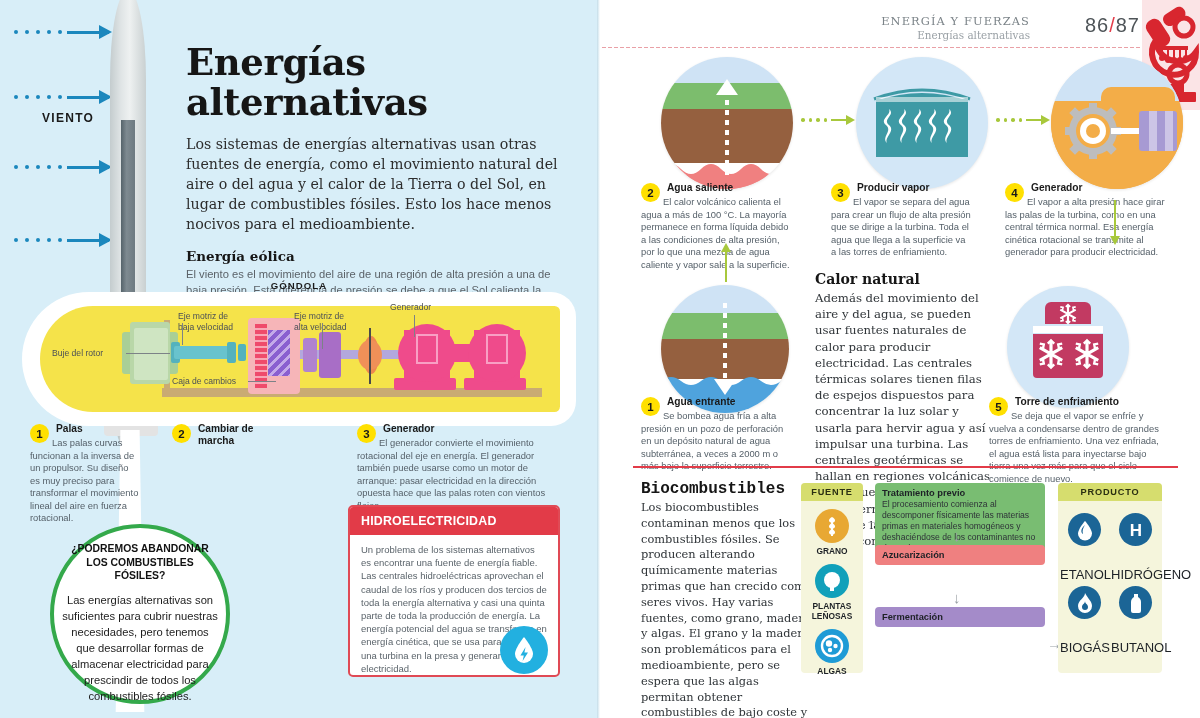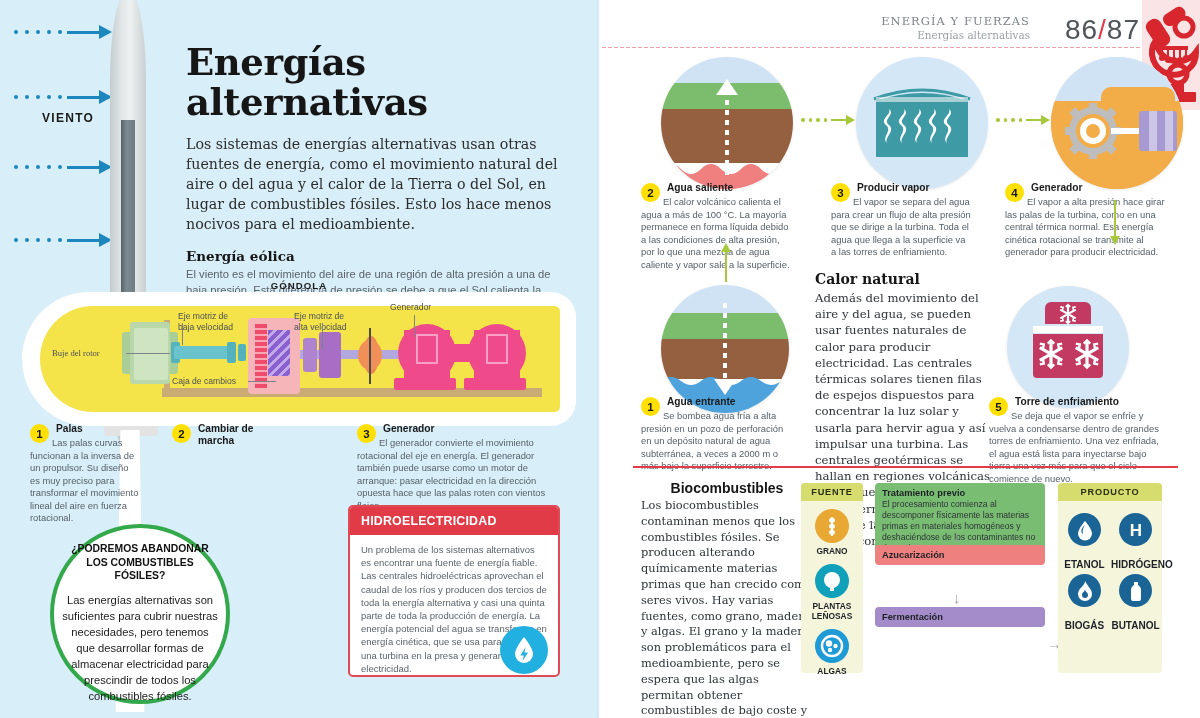--- a/index.html
+++ b/index.html
@@ -194,21 +194,21 @@
   .hdr { position:absolute; right:60px; top:12px; text-align:right;}
   .hdr-kicker {
     font-family:"DejaVu Serif", serif; font-size:11.4px; font-weight:normal;
     letter-spacing:1.1px; color:#7b8388;
   }
   .hdr-sub {
     font-family:"DejaVu Serif", serif; font-size:10.4px; color:#9aa1a6; margin-top:1px;
   }
   .pagenum {
     position:absolute; right:60px; top:14px;
-    font-family:"Liberation Sans", sans-serif; font-size:28px; color:#4e5458; letter-spacing:1px;
+    font-family:"Liberation Sans", sans-serif; font-size:20px; color:#4e5458; letter-spacing:1px;
   }
   .pagenum .slash { color:#e23b48; }
   .dotrule {
     position:absolute; left:-2px; top:46px; width:598px; height:3px;
     background-image: radial-gradient(#e9a0a6 45%, transparent 46%);
     background-size: 6px 3px; background-repeat: repeat-x;
   }
   .micro {
     position:absolute; right:0; top:0; width:58px; height:110px;
     background:#fbe4e6;
@@ -237,37 +237,37 @@
   .rcal .cal-title{ font-size:10.2px;}
   .rcal .cal-body{ font-size:9.4px; line-height:12.6px; text-indent:22px;}
 
   .calor { position:absolute; left:212px; top:271px; width:182px;}
   .calor h3 { font-family:"DejaVu Serif", serif; font-size:14px; color:#161616; font-weight:bold;}
   .calor p { font-family:"DejaVu Serif", serif; font-size:11.7px; line-height:16.2px; color:#2f3438; margin-top:3px;}
 
   .redrule{ position:absolute; left:30px; top:466px; width:545px; height:2px; background:#e23b48;}
 
   .bio { position:absolute; left:38px; top:480px; width:172px;}
-  .bio h3 { font-family:Liberation Sans, sans-serif; font-size:14px; color:#161616; font-weight:bold;text-align:center;}
+  .bio h3 { font-family:Liberation Mono, monospace; font-size:16px; color:#161616; font-weight:bold;}
   .bio p { font-family:"DejaVu Serif", serif; font-size:11.4px; line-height:15.8px; color:#2f3438; margin-top:2px;}
 
   .col { position:absolute; border-radius:4px;}
   .col-head {
     background:#d6dd6e; color:#2a2f12; font-size:9.2px; font-weight:bold;
     letter-spacing:.8px; text-align:center; padding:4px 0; border-radius:4px 4px 0 0;
   }
   .fuente { left:198px; top:483px; width:62px; height:190px; background:#f5f5dc; }
   .producto { left:455px; top:483px; width:104px; height:190px; background:#f5f5dc; }
   .src-item { text-align:center; margin-top:8px;}
   .src-ico { width:34px; height:34px; border-radius:50%; margin:0 auto; display:flex;align-items:center;justify-content:center;}
   .src-lbl { font-size:8.4px; font-weight:bold; color:#1d2126; margin-top:3px; line-height:10px;}
   .prod-grid{ display:flex; flex-wrap:wrap; justify-content:center; gap:4px 2px; padding-top:12px;}
   .prod-item{ width:49px; text-align:center;}
   .prod-ico{ width:33px; height:33px; border-radius:50%; background:#1b6596; margin:0 auto; display:flex;align-items:center;justify-content:center;}
-  .prod-lbl{ font-size:10px; font-weight:bold; color:#1d2126; margin-top:13px;}
+  .prod-lbl{ font-size:13px; font-weight:normal; color:#1d2126; margin-top:21px;}
 
   .step { position:absolute; left:272px; width:170px; border-radius:4px; padding:5px 7px;}
   .step h4 { font-size:9.3px; font-weight:bold; color:#1d2126; }
   .step p { font-size:8.6px; line-height:11px; color:#2e3338; margin-top:1px;}
   .step-1 { top:483px; background:#79bd72; }
   .step-2 { top:545px; background:#ef8080; }
   .step-3 { top:607px; background:#a48bc9; }
   .ar-d { position:absolute; color:#9aa1a6; font-size:15px; line-height:1;}
   .ar-r { position:absolute; color:#9aa1a6; font-size:15px; line-height:1;}
   .bottom-band{ position:absolute; left:0; bottom:0; width:600px; height:6px; background:#d8eef8;}
@@ -371,21 +371,21 @@
       <div class="gen-a-foot"></div>
       <div class="gen-a-body"></div>
       <div class="gen-a"></div>
       <div class="gen-a-win"></div>
       <div class="gen-neck"></div>
       <div class="gen-b-foot"></div>
       <div class="gen-b-body"></div>
       <div class="gen-b"></div>
       <div class="gen-b-win"></div>
 
-      <div class="lbl" style="left:30px; top:66px; width:80px;font-family:Liberation Serif, serif;">
+      <div class="lbl" style="left:30px; top:66px; width:80px;">
         <span>Buje del rotor</span>
         <span class="ldr" style="left:74px; top:5px; width:44px; height:1px;"></span>
       </div>
       <div class="lbl" style="left:156px; top:18px; width:66px; white-space:pre-line;">
         <span>Eje motriz de
 baja velocidad</span>
         <span class="ldr" style="left:4px; top:23px; width:1px; height:22px;"></span>
       </div>
       <div class="lbl" style="left:150px; top:94px; width:80px;">
         <span>Caja de cambios</span>

